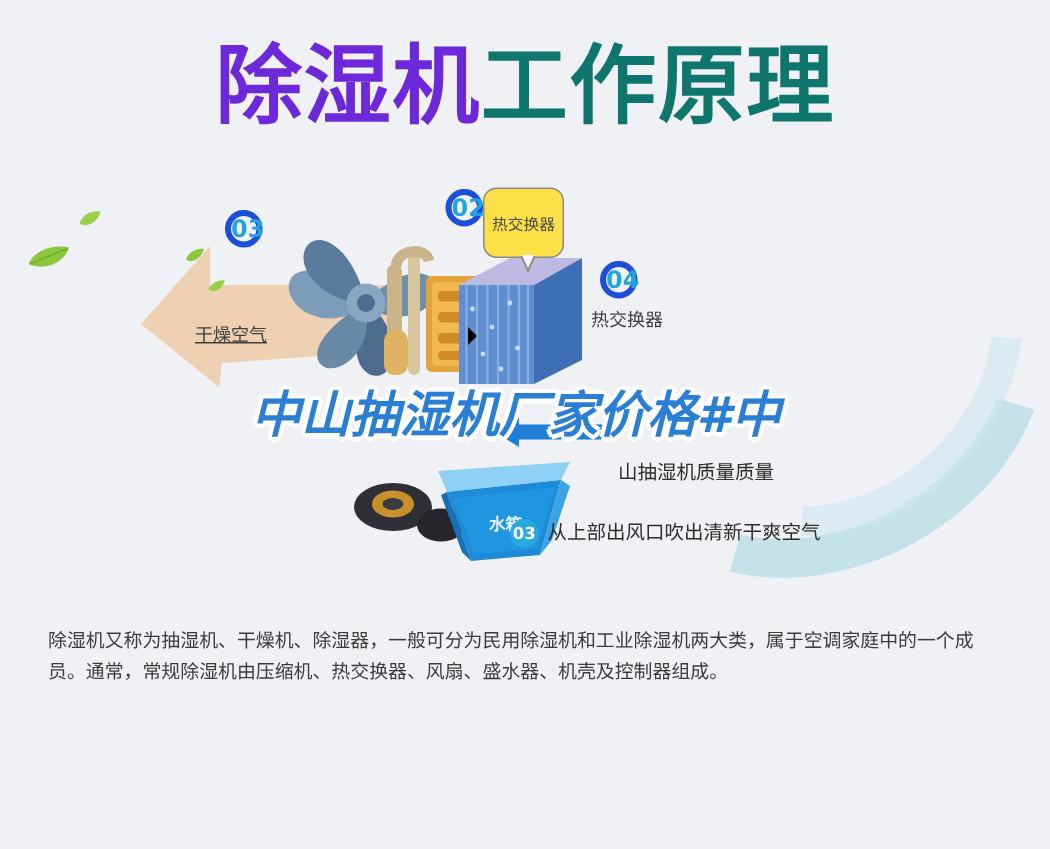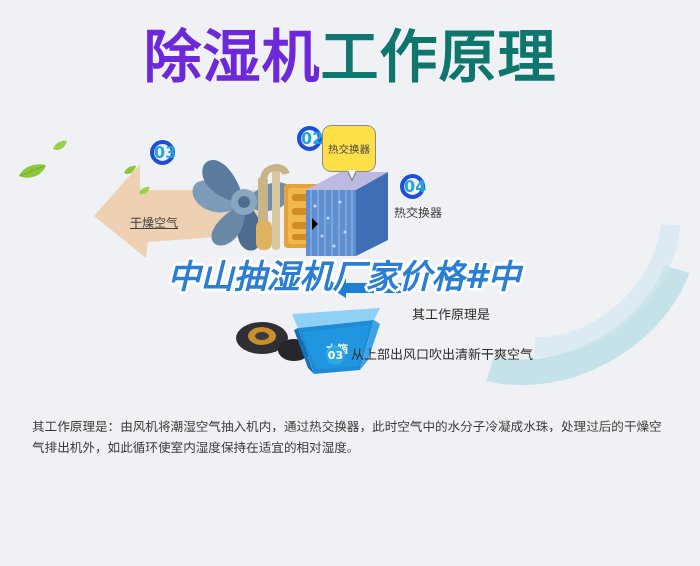--- a/index.html
+++ b/index.html
@@ -298,29 +298,29 @@
     <div class="bubble" style="left:322px;top:7px;">
       <span>热交换器</span>
       <span class="tail"></span>
     </div>
 
     <div class="badge" style="left:400px;top:56px;">04</div>
     <div class="label-cn" style="left:394px;top:85px;">热交换器</div>
 
     <div class="tank-label" style="left:326px;top:222px;">水箱</div>
 
-    <div class="step-line" style="left:412px;top:186px;">其工作原理是</div>
-
-    <div class="step-line" style="left:326px;top:226px;">
+    <div class="step-line" style="left:412px;top:186px;">山抽湿机质量质量</div>
+
+    <div class="step-line" style="left:340px;top:226px;">
       <span class="step-badge-fill">03</span><span>从上部出风口吹出清新干爽空气</span>
     </div>
 
   </div>
 
   <div class="watermark">
     <div>中山抽湿机厂家价格#中</div>
   </div>
 
   <div class="copy">
-    <p>其工作原理是：由风机将潮湿空气抽入机内，通过热交换器，此时空气中的水分子冷凝成水珠，处理过后的干燥空气排出机外，如此循环使室内湿度保持在适宜的相对湿度。</p>
+    <p>除湿机又称为抽湿机、干燥机、除湿器，一般可分为民用除湿机和工业除湿机两大类，属于空调家庭中的一个成员。通常，常规除湿机由压缩机、热交换器、风扇、盛水器、机壳及控制器组成。</p>
   </div>
 
 </div>
 
 </body></html>

